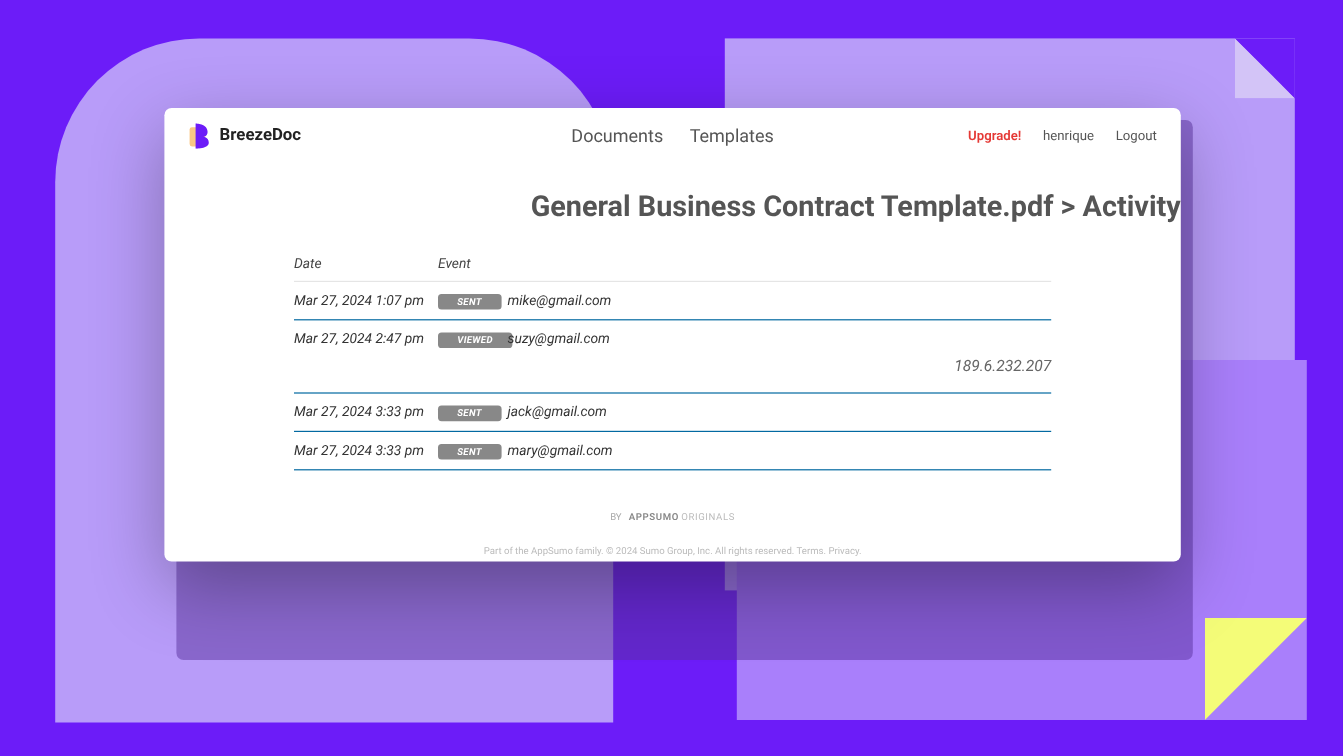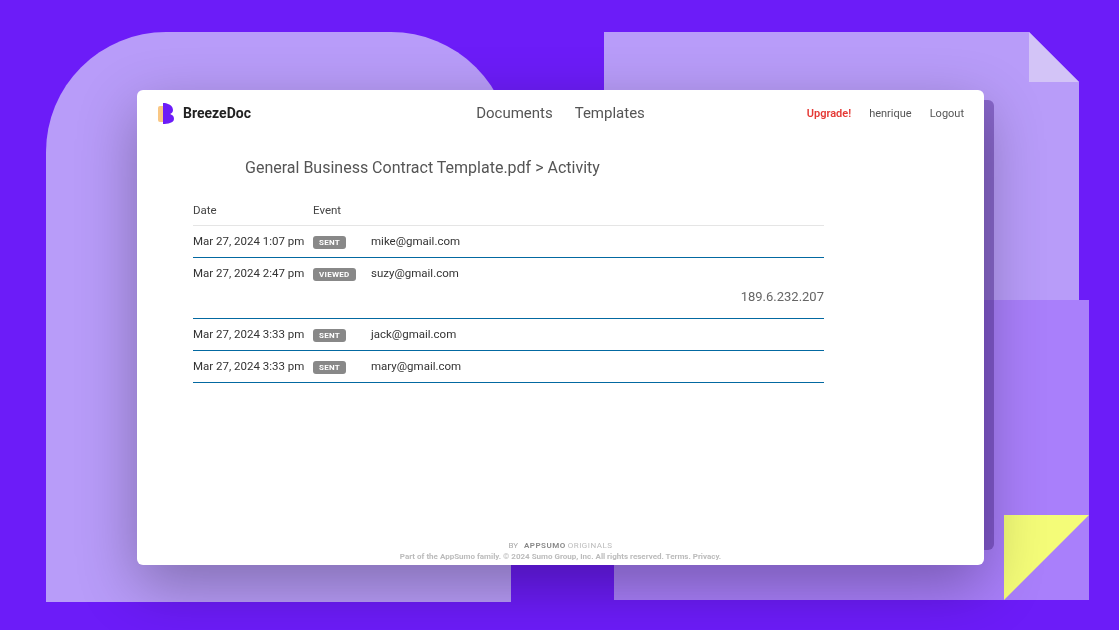--- a/index.html
+++ b/index.html
@@ -64,21 +64,21 @@
   width: 85px;
   height: 85px;
   background: #f4fc78;
   clip-path: polygon(100% 0, 0 0, 0 100%);
 }
 .window {
   position: absolute;
   top: 90px;
   left: 137px;
   width: 847px;
-  height: 475px;
+  height: 378px;
   background: #fff;
   border-radius: 6px;
   box-shadow: 0 20px 60px rgba(0,0,0,0.3);
   overflow: hidden;
 }
 .window-shadow {
   position: absolute;
   top: 100px;
   left: 147px;
   width: 847px;
@@ -109,43 +109,45 @@
 .nav-center a { font-size: 15px; color: #555; text-decoration: none; }
 .nav-right {
   margin-left: auto;
   display: flex;
   gap: 18px;
   align-items: center;
 }
 .nav-right a { font-size: 11px; color: #555; text-decoration: none; }
 .upgrade { color: #e53935 !important; font-weight: 600; }
 .page-title {
-  font-size: 16px;
-  font-weight: 400;
+  font-size: 24px;
+  font-weight: 700;
   color: #555;
   padding: 24px 0 18px 108px;
+  text-align: right;
 }
 .table {
   width: calc(100% - 216px);
-  margin: 0 56px;
+  margin: 0 108px;
   font-size: 11.5px;
   color: #333;
+  font-style: italic;
 }
 .thead, .trow {
   display: grid;
   grid-template-columns: 120px 48px 1fr;
   align-items: start;
   padding: 8px 0;
 }
 .thead { border-bottom: 1px solid #e5e5e5; color: #444; font-size: 11.5px; }
 .trow { border-bottom: 1px solid #0369a1; }
 .trow.expanded { padding-bottom: 10px; }
 .badge {
   display: inline-block;
-  padding: 2px 6px;
+  padding: 2px 16px;
   border-radius: 3px;
   font-size: 8px;
   font-weight: 700;
   color: #fff;
   background: #888;
   letter-spacing: 0.3px;
   text-align: center;
   width: fit-content;
 }
 .recipient-col { padding-left: 10px; }
@@ -161,21 +163,21 @@
   position: absolute;
   bottom: 4px;
   left: 0;
   right: 0;
   text-align: center;
   font-size: 8px;
   color: #aaa;
 }
 .footer-brand { color: #888; font-weight: 600; letter-spacing: 0.5px; }
 .footer-orig { color: #bbb; letter-spacing: 0.5px; }
-.footer-line2 { color: #bbb; margin-top: 2px; font-size: 8px; font-weight: bold; }
+.footer-line2 { color: #bbb; margin-top: 20px; font-size: 8px; }
 </style>
 </head>
 <body>
 
 <div class="bg-shape-1"></div>
 <div class="bg-shape-2"></div>
 <div class="bg-shape-3"></div>
 
 <div class="window-shadow"></div>
 

